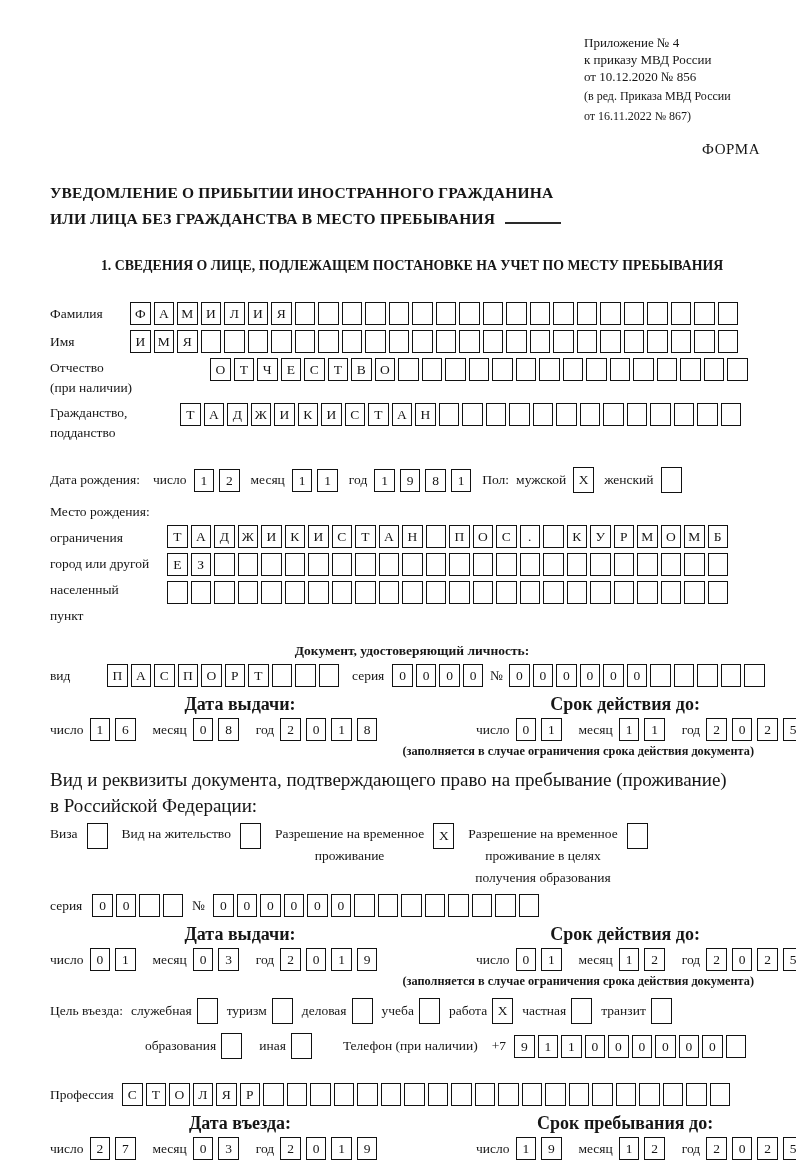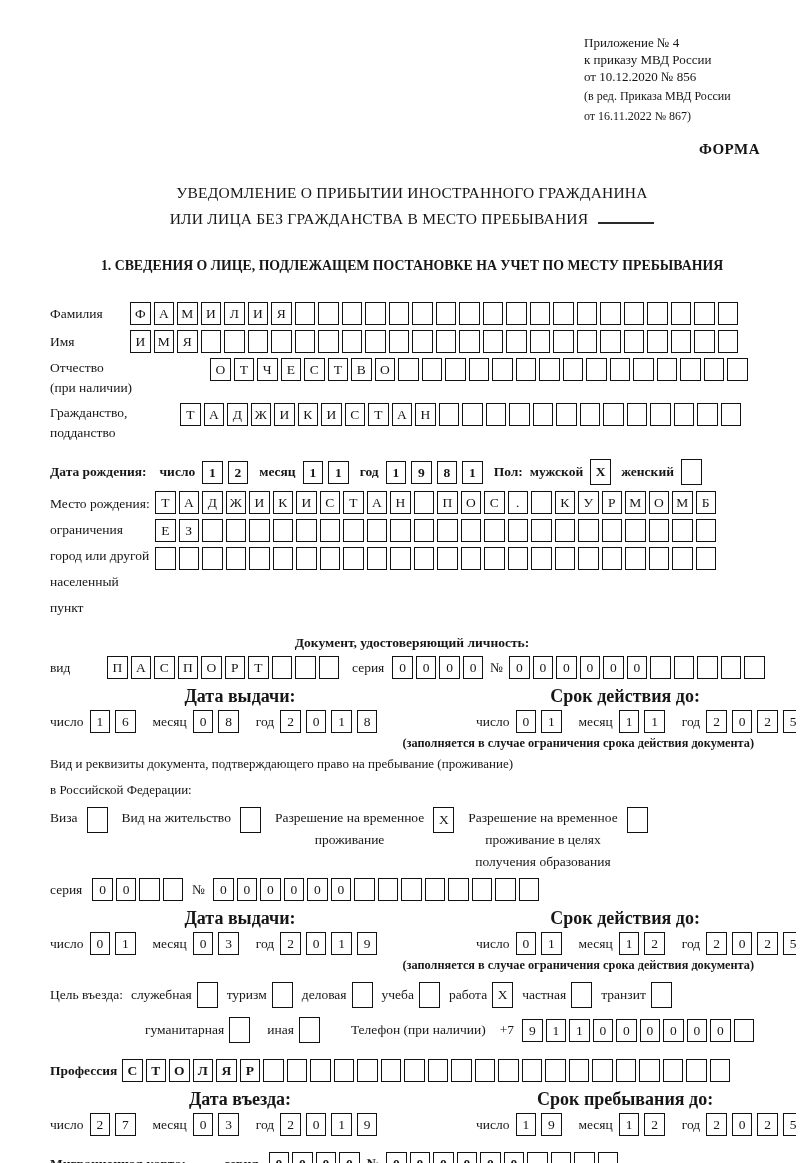--- a/index.html
+++ b/index.html
@@ -5,22 +5,22 @@
   html,body { margin:0; padding:0; background:#ffffff; }
   body { width:800px; }
   .page {
     position:relative; width:796px; height:1163px; box-sizing:border-box;
     padding:34px 22px 0 50px; background:#ffffff; color:#161616;
     font-family:"Liberation Serif","DejaVu Serif",serif; overflow:hidden;
   }
   
   .ref { margin-left:auto; width:190px; font-size:13px; line-height:1.32; }
   .ref .small { font-size:12px; margin-top:4px; line-height:1.3; }
-  .forma { text-align:right; padding-right:14px; font-weight:bold; font-size:15px; margin-top:16px; letter-spacing:.5px; }
-  .title { text-align:center; font-weight:normal; font-size:15.5px; margin-top:22px; line-height:1.7; letter-spacing:.2px; }
+  .forma { text-align:right; padding-right:14px; font-weight:normal; font-size:15px; margin-top:16px; letter-spacing:.5px; }
+  .title { font-weight:bold; font-size:15.5px; margin-top:22px; line-height:1.7; letter-spacing:.2px; }
   .underline-blank { display:inline-block; width:56px; border-bottom:2.2px solid #2a2a2a; margin-left:10px; }
   .sec-head { text-align:center; font-weight:bold; font-size:13.8px; margin-top:26px; }
 
   .lbl { font-size:13.5px; color:#161616; white-space:nowrap; }
   .frow { display:flex; align-items:center; margin-top:5px; }
   .frow.top { align-items:flex-start; }
 
   .boxes { display:flex; flex-wrap:nowrap; }
   .cell {
     flex:none; box-sizing:content-box; width:18.5px; height:21px;
@@ -29,46 +29,46 @@
   }
   .boxes.date .cell { margin-right:5px; }
   .boxes.check .cell { width:19px; height:24px; line-height:24px; margin-right:0; }
 
   .w80 { width:80px; flex:none; }
   .w130 { width:130px; flex:none; }
   .w160 { width:160px; flex:none; }
   .w57 { width:57px; flex:none; }
   .w72 { width:72px; flex:none; }
   .stack { line-height:20px; }
-  .mt8 { margin-top:16px;font-weight:bold; } .mt10 { margin-top:10px; }
+  .mt8 { margin-top:24px; } .mt10 { margin-top:10px; }
 
   
   .inlbl { margin-right:7px; }
   .gap { margin-left:10px; }
   .gap-s { margin-left:6px; }
 
   
-  .place { display:flex; align-items:flex-start; margin-top:6px; }
+  .place { display:flex; align-items:center; margin-top:6px;gap:12px; }
   .place-labels { width:105px; flex:none; font-size:13.5px; line-height:26px; }
   .place-rows .boxes { margin-top:5px; }
 
   .doc-head { text-align:center; font-weight:bold; font-size:13.5px; margin-top:14px; }
 
   
   .dpair { display:flex; margin-top:7px; }
   .dp-l { width:380px; flex:none; }
   .dp-r { flex:1; }
   .ghead { font-weight:600; font-size:18px; text-align:center; }
   .dline { display:flex; align-items:center; margin-top:3px; }
   .dline .lbl { margin-right:6px; }
   .dline .boxes { margin-right:12px; }
   .dp-r .dline { padding-left:46px; }
   .date-note { text-align:right; padding-right:20px; font-size:12.3px; font-weight:600; margin-top:3px; }
 
-  .intro { font-size:13px; line-height:26px; }
+  .intro { font-size:19px; line-height:26px; margin-top:8px; }
 
   
   .opts { display:flex; align-items:flex-start; margin-top:4px; }
   .opt { display:flex; align-items:flex-start; margin-right:14px; }
   .opt-label { font-size:13.5px; line-height:22px; text-align:center; margin-right:9px; }
   .opt .boxes { margin-top:0; }
 
   
   .purpose { display:flex; align-items:center; margin-top:9px; flex-wrap:nowrap; }
   .p-item { display:flex; align-items:center; margin-right:9px; }
@@ -598,21 +598,21 @@
     <span class="p-item" style="margin-right:8px">
       <span class="lbl">транзит</span>
       <span class="boxes check">
           <span class="cell"></span>
         </span>
     </span>
   </div>
 
   <div class="purpose">
     <span class="p-item indent95">
-      <span class="lbl">гуманитарная</span>
+      <span class="lbl">образования</span>
       <span class="boxes check">
           <span class="cell"></span>
         </span>
     </span>
     <span class="p-item" style="margin-left:8px">
       <span class="lbl">иная</span>
       <span class="boxes check">
           <span class="cell"></span>
         </span>
     </span>

